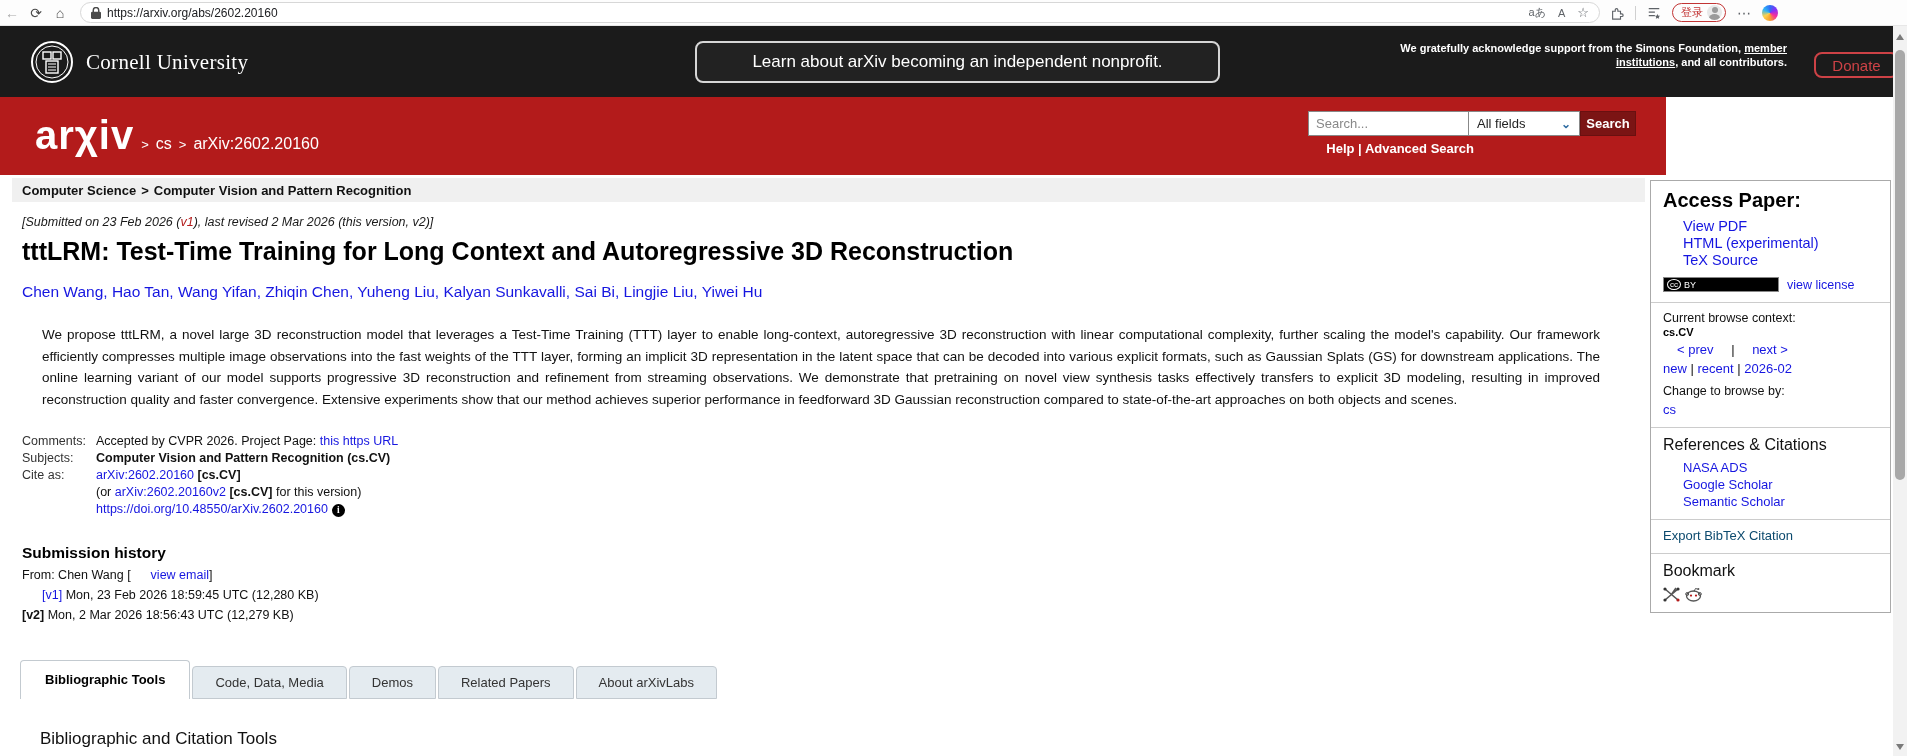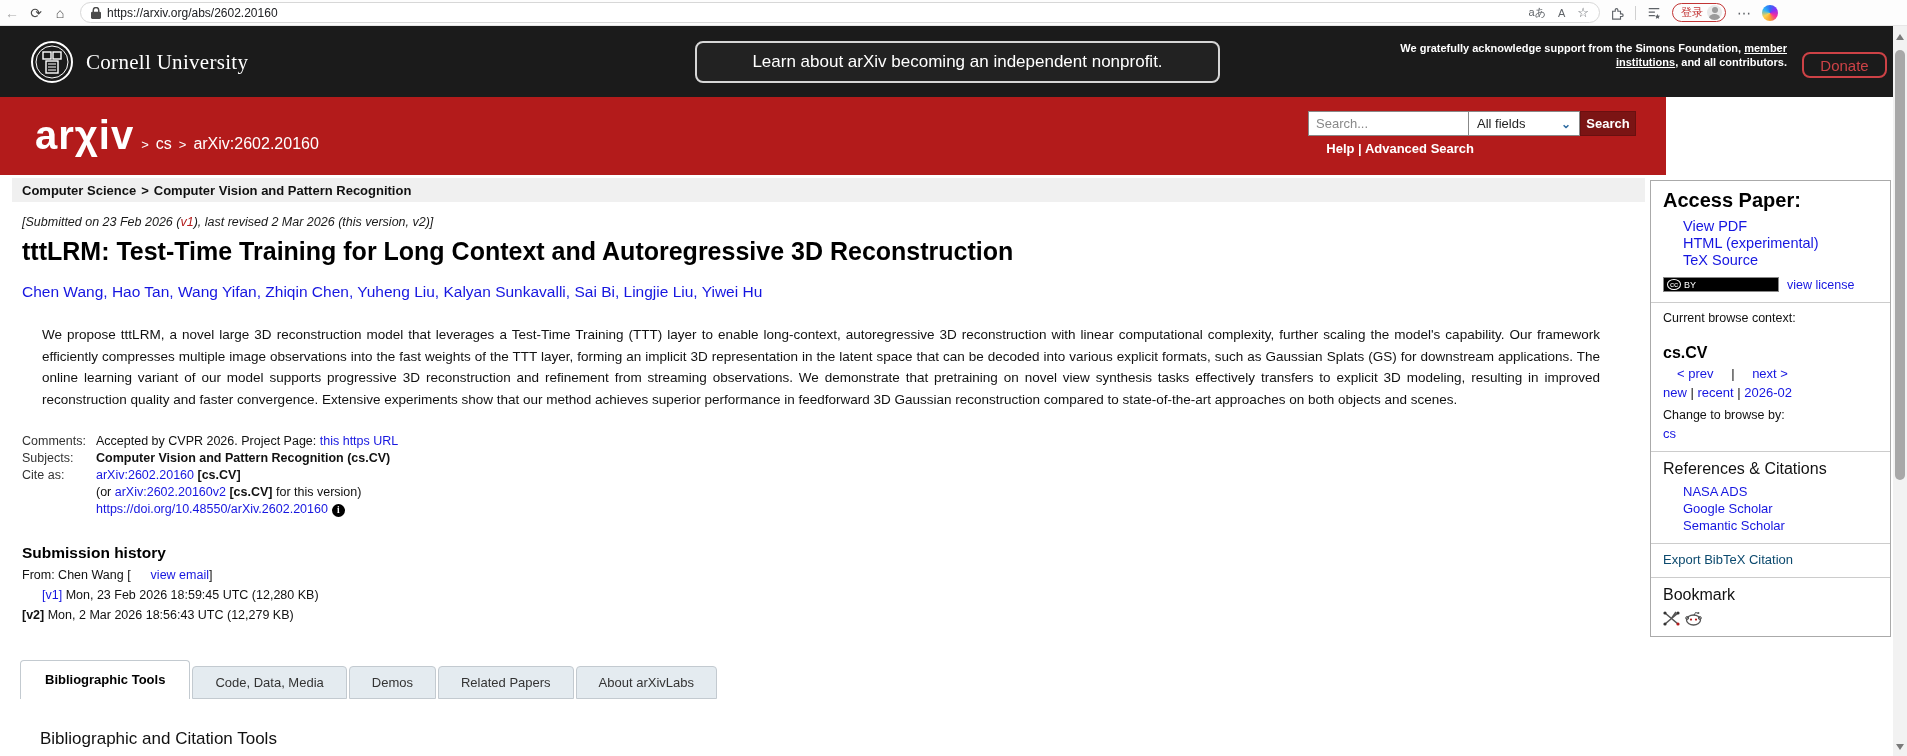--- a/index.html
+++ b/index.html
@@ -28,21 +28,21 @@
   
   .site-header { position:absolute; top:26px; left:0; width:1907px; height:71px; background:#1b1b1b; }
   .cornell { position:absolute; left:30px; top:14px; display:flex; align-items:center; gap:12px; color:#fff; }
   .cornell-name { font-family:"Liberation Serif", serif; font-size:21px; letter-spacing:.3px; }
   .banner-btn { position:absolute; left:695px; top:15px; width:525px; height:42px;
     background:#222; border:2px solid #d6d6d6; border-radius:8px; color:#fff;
     font-size:17px; display:flex; align-items:center; justify-content:center; cursor:pointer; }
   .support { position:absolute; right:120px; top:15px; width:400px; text-align:right;
     color:#fff; font-size:11px; line-height:14px; font-weight:bold; }
   .support a { color:#fff; text-decoration:underline; cursor:pointer; }
-  .donate-btn { position:absolute; right:20px; top:26px; width:85px; height:26px;
+  .donate-btn { position:absolute; right:8px; top:26px; width:85px; height:26px;
     border:2px solid #cd4246; border-radius:8px; color:#cd4246; background:transparent;
     font-size:15px; display:flex; align-items:center; justify-content:center; cursor:pointer; }
 
   
   .red-bar { position:absolute; top:97px; left:0; width:1666px; height:78px; background:#b31b1b; }
   .logo-row { position:absolute; left:35px; top:16px; display:flex; align-items:baseline; color:#fff; }
   .arxiv-logo { font-size:40px; font-weight:bold; letter-spacing:1px; cursor:pointer; }
   .crumb-sep { font-size:13px; margin:0 7px; }
   .crumb-link { font-size:16px; color:#fff; cursor:pointer; }
   .search-group { position:absolute; right:30px; top:14px; display:flex; }
@@ -95,21 +95,21 @@
   .sb-sec:first-child { border-top:none; }
   .sb-h1 { font-size:20px; font-weight:bold; color:#000; }
   .sb-links { margin:6px 0 0 20px; display:flex; flex-direction:column; gap:1px; }
   .sb-links a { color:#1616e0; font-size:14.5px; text-decoration:none; cursor:pointer; }
   .license-row { display:flex; align-items:center; gap:8px; margin-top:9px; }
   .cc-badge { width:116px; height:15px; background:#000; border:1px solid #888; color:#fff;
     font-size:9px; display:flex; align-items:center; padding-left:3px; gap:3px; cursor:pointer; }
   .cc-circle { border:1px solid #fff; border-radius:50%; padding:0 2px; font-size:8px; }
   .license-row a { color:#1616e0; font-size:12.5px; cursor:pointer; text-decoration:none; }
   .sb-small { font-size:12.5px; color:#111; }
-  .sb-bold { font-weight:bold; font-size:16px; color:#000; margin-top:19px; }
+  .sb-bold { font-weight:bold; font-size:11px; color:#000; margin-top:1px; }
   .sb-nav { margin-top:4px; font-size:13px; color:#111; }
   .sb-nav a { color:#1616e0; text-decoration:none; cursor:pointer; }
   .sb-nav .gap { display:inline-block; width:14px; }
   .sb-h2 { font-size:16px; color:#111; }
   .export-link { font-size:13px; font-weight:normal; color:#0c4a6e; cursor:pointer; }
   .bm-icons { display:flex; gap:5px; margin-top:7px; }
   .bm-icons svg { cursor:pointer; }
 
   
   .scrollbar { position:absolute; top:26px; right:0; width:14px; height:730px; background:#f2f2f2; }

